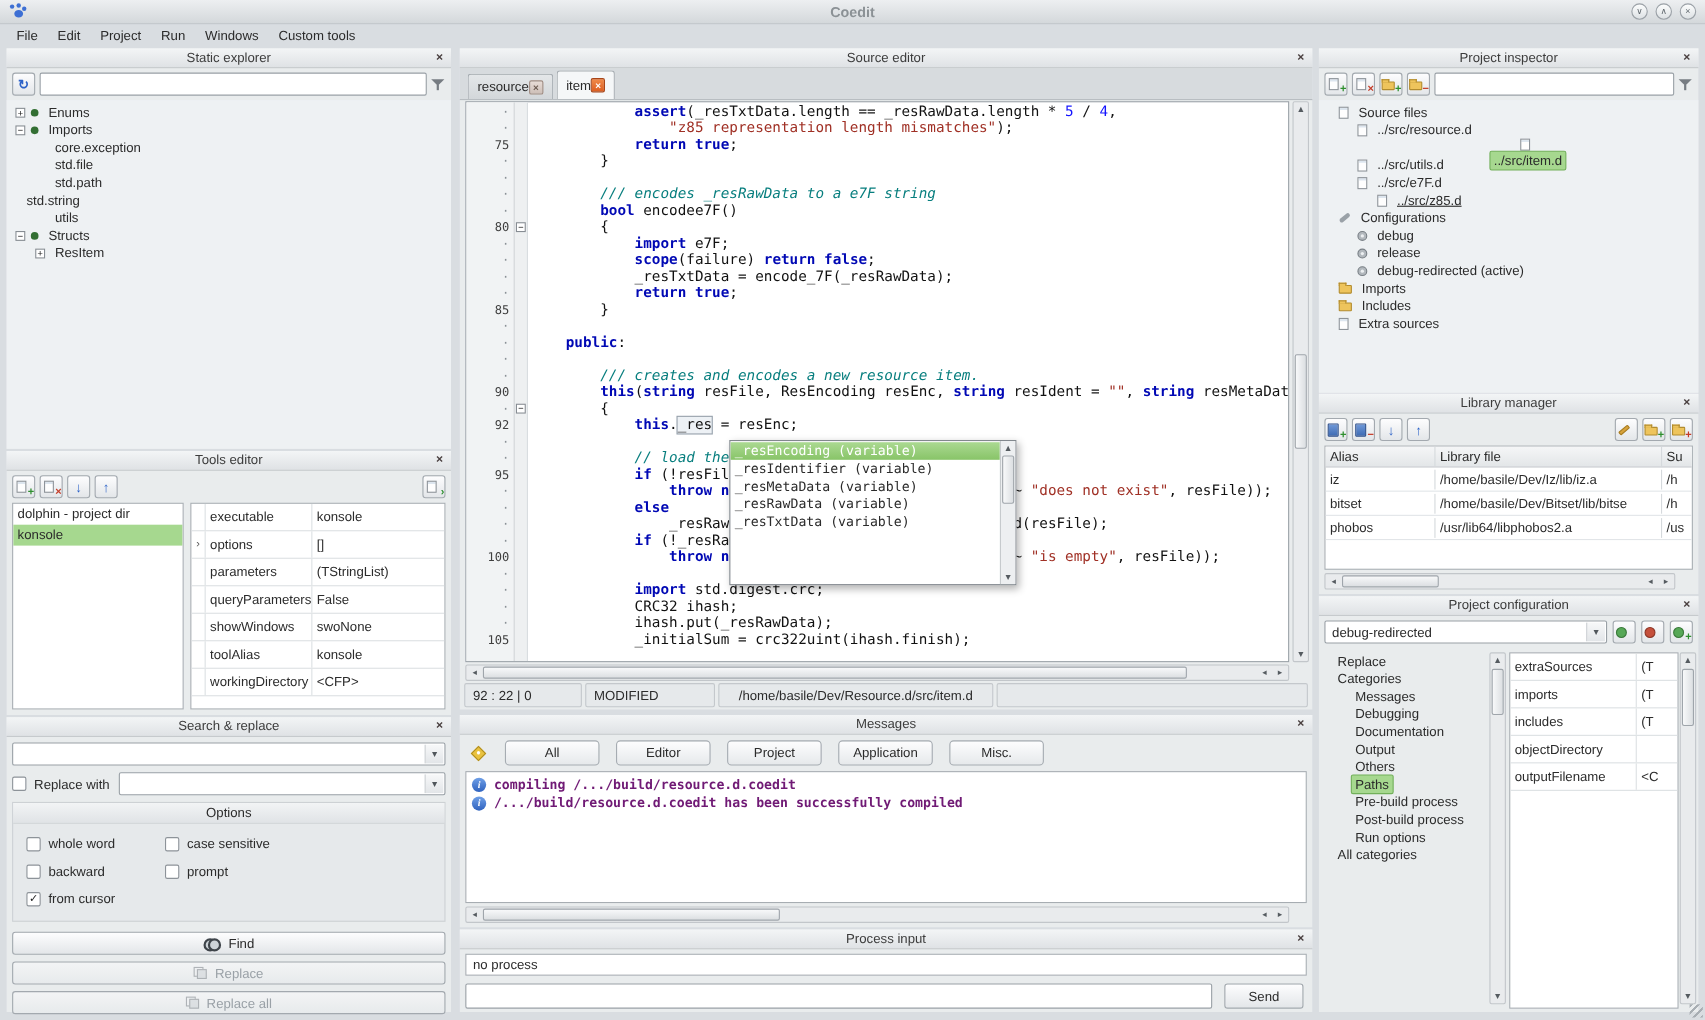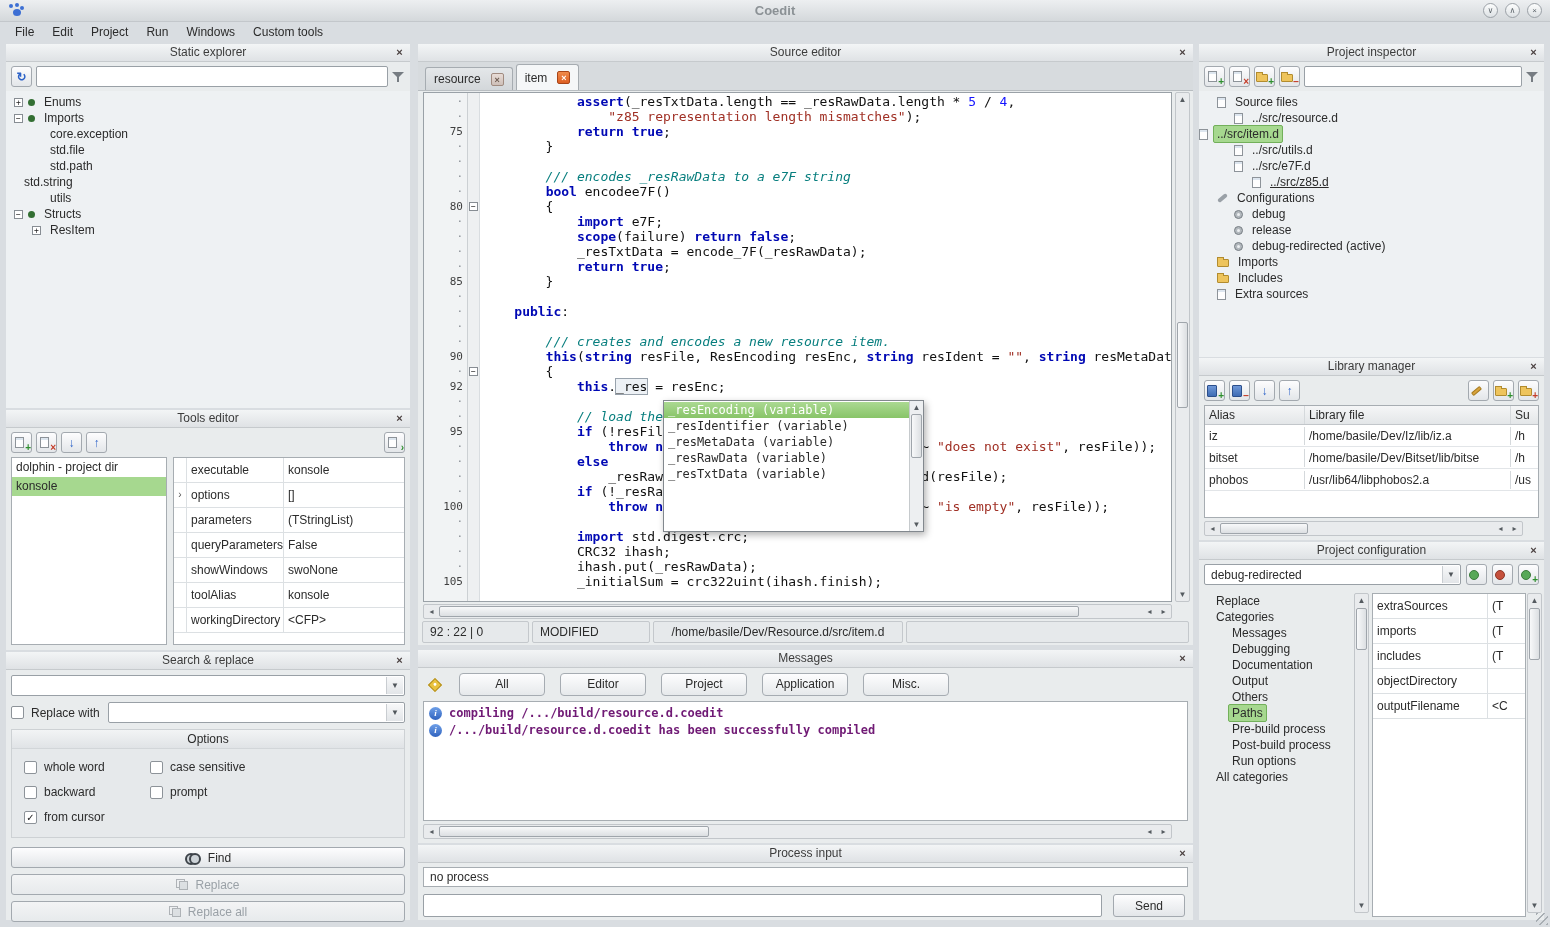--- a/index.html
+++ b/index.html
@@ -77,21 +77,21 @@
 .wbutton.disabled{color:#9aa1a7;background:linear-gradient(#f3f4f5,#e7eaec)}
 .binoc{width:16px;height:9px;position:relative;flex:none}
 .binoc::before,.binoc::after{content:"";position:absolute;top:0;width:8px;height:8px;border:2px solid #3e444a;border-radius:50%;background:#cdd3d8}
 .binoc::before{left:0}.binoc::after{right:0}
 .repl{width:12px;height:11px;position:relative;flex:none;opacity:.55}
 .repl::before{content:"";position:absolute;left:0;top:0;width:7px;height:7px;background:#eef0f2;border:1px solid #7c8288}
 .repl::after{content:"";position:absolute;right:0;bottom:0;width:7px;height:7px;background:#cfd4d8;border:1px solid #7c8288}
 
 
 .tabbar{height:29px;flex:none;background:#d7dbde;display:flex;align-items:flex-end;padding-left:7px;border-bottom:1px solid #b8bdc1}
-.tab{height:23px;display:flex;align-items:center;gap:10px;padding:0 8px;margin-right:3px;border:1px solid #a6acb1;border-bottom:none;border-radius:3px 3px 0 0;background:linear-gradient(#e4e7e9,#d3d7da)}
+.tab{height:23px;display:flex;align-items:center;gap:0;padding:0 8px;margin-right:3px;border:1px solid #a6acb1;border-bottom:none;border-radius:3px 3px 0 0;background:linear-gradient(#e4e7e9,#d3d7da)}
 .tab.active{height:26px;background:#f5f7f8}
 .tx{width:13px;height:13px;border-radius:2px;font-size:9px;line-height:12px;text-align:center;font-weight:bold;flex:none}
 .tx.gray{background:linear-gradient(#e8dcd6,#cdbfb8);border:1px solid #a08b80;color:#6b5a50}
 .tx.red{background:linear-gradient(#f08b4b,#dd5f22);border:1px solid #a84518;color:#fff}
 .edmain{flex:1;position:relative;min-height:0}
 .codewrap{position:absolute;left:5px;top:1px;right:21px;bottom:43px;background:#fff;border:1px solid #9aa1a7;display:flex;overflow:hidden}
 .gutter{width:44px;flex:none;background:#f1f3f4;border-right:1px solid #ccd0d3;font:11px/15px "DejaVu Sans Mono",monospace;color:#3f3f3f;text-align:right;padding:1px 4px 0 0}
 .gl{height:15px}
 .gl.dim{color:#8a9096}
 .foldbar{width:12px;flex:none;background:#eef0f1;border-right:1px solid #d9dde0;padding-top:1px}
@@ -547,21 +547,21 @@
   </div>
   <div class="treebox" id="pi-tree">
       <div class="trow" style="padding-left: 18px;">
         <span class="ic page"></span>
         <span class="lbl">Source files</span>
       </div>
       <div class="trow" style="padding-left: 35px;">
         <span class="ic page"></span>
         <span class="lbl">../src/resource.d</span>
       </div>
-      <div class="trow" style="">
+      <div class="trow" style="padding-left: 35px; flex-direction: column;">
         <span class="ic page"></span>
         <span class="lbl sel">../src/item.d</span>
       </div>
       <div class="trow" style="padding-left: 35px;">
         <span class="ic page"></span>
         <span class="lbl">../src/utils.d</span>
       </div>
       <div class="trow" style="padding-left: 35px;">
         <span class="ic page"></span>
         <span class="lbl">../src/e7F.d</span>

